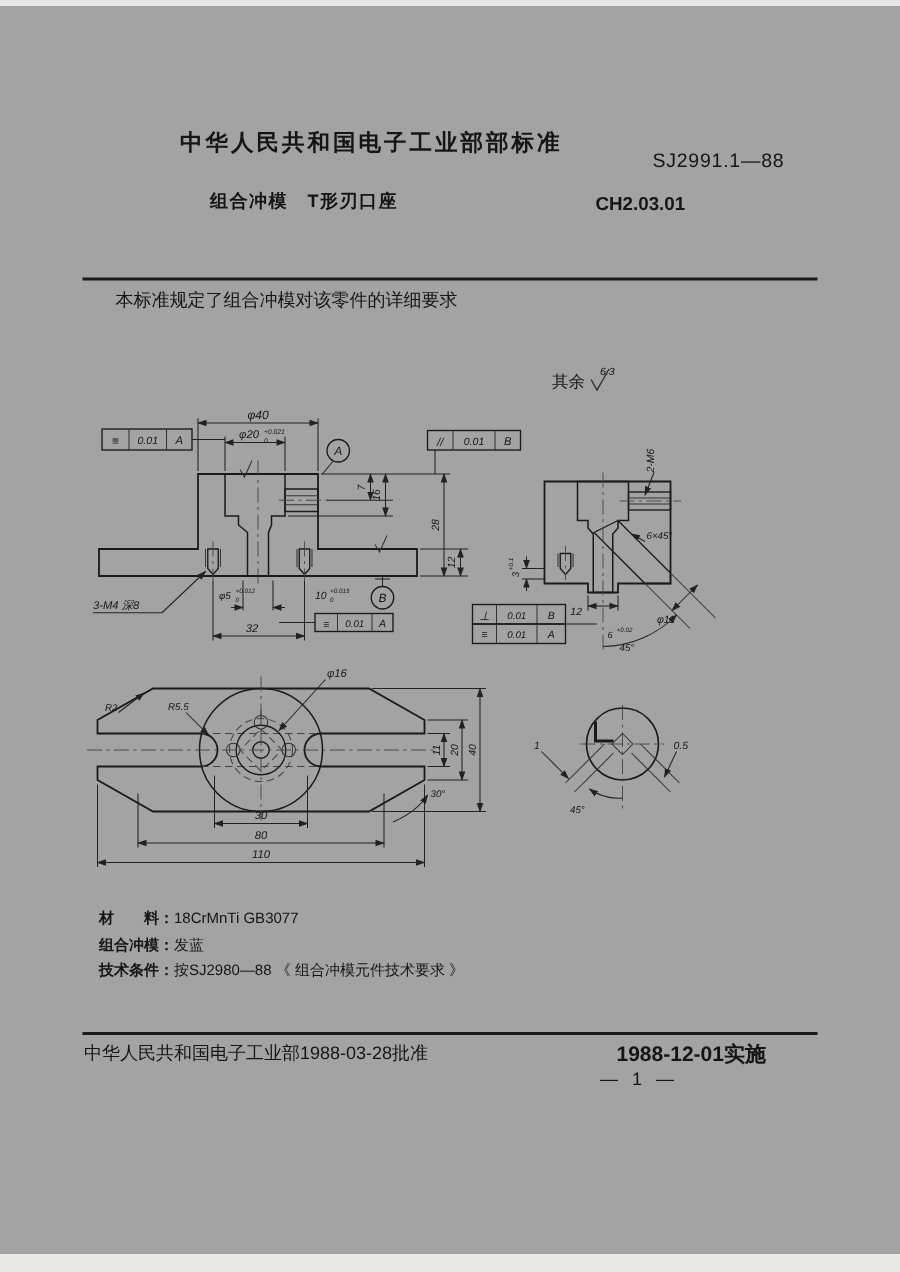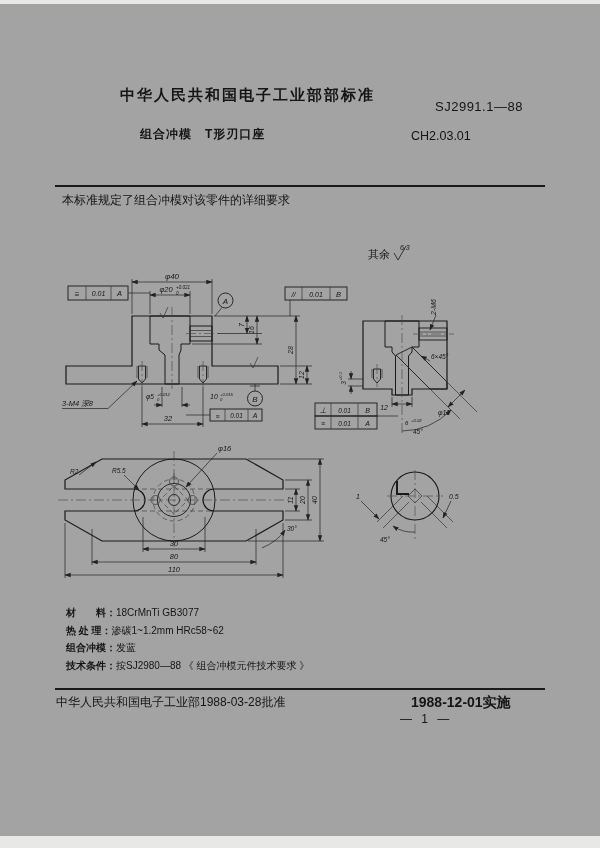--- a/index.html
+++ b/index.html
@@ -2,25 +2,25 @@
 <html><head>
 <meta charset="utf-8">
 <style>
   html,body{margin:0;padding:0;background:#e8e8e6;}
   .page{position:relative;width:600px;height:832px;background:#a3a3a3;margin:4px auto;
         font-family:"Liberation Sans",sans-serif;color:#151515;overflow:hidden;}
   .abs{position:absolute;}
   .org-line{left:120px;top:82px;font-size:15px;font-weight:bold;letter-spacing:2px;}
   .std-no{left:435px;top:95px;font-size:13px;font-weight:normal;letter-spacing:.5px;}
   .doc-title{left:140px;top:122px;font-size:12px;font-weight:bold;letter-spacing:1px;}
-  .doc-code{left:411px;top:125px;font-size:12.5px;font-weight:normal;}
+  .doc-code{left:397px;top:125px;font-size:12.5px;font-weight:bold;}
   .rule{left:55px;width:490px;height:2px;background:#1a1a1a;}
   .rule1{top:181px;}
   .rule2{top:684px;}
-  .intro{left:62px;top:188px;font-size:12px;}
+  .intro{left:77px;top:188px;font-size:12px;}
   .rough-note{left:368px;top:238px;font-size:11px;display:flex;align-items:flex-end;gap:1px;}
   .specs{left:66px;top:600px;font-size:10px;line-height:17.5px;}
   .specs .lbl{font-weight:bold;}
   .foot-l{left:56px;top:690px;font-size:12px;font-weight:normal;}
   .foot-r{left:411px;top:690px;font-size:14px;font-weight:bold;}
   .pageno{left:400px;top:708px;font-size:12px;letter-spacing:3px;}
   svg text{font-family:"Liberation Sans",sans-serif;font-style:italic;fill:#161616;}
   svg .ln{stroke:#1a1a1a;stroke-width:1.2;fill:none;}
   svg .thin{stroke:#333;stroke-width:.7;fill:none;}
   svg .dl{stroke:#222;stroke-width:.7;fill:none;}
@@ -305,21 +305,20 @@
       <line x1="311" y1="272" x2="329" y2="290" class="dl" marker-end="url(#ar)"></line>
       <text x="399" y="270" font-size="7">0.5</text>
       <line x1="401" y1="272" x2="393" y2="289" class="dl" marker-end="url(#ar)"></line>
       <text x="330" y="313" font-size="6.5">45°</text>
       <path d="M365,303 Q353,304 343,297" class="dl" marker-end="url(#ar)"></path>
     </g>
   </svg>
 
   <div class="abs specs">
     <div><span class="lbl">材　　料：</span><span>18CrMnTi  GB3077</span></div>
-    <div><span class="lbl">热 处 理：</span><span>渗碳1~1.2mm  HRc58~62</span></div>
     <div><span class="lbl">组合冲模：</span><span>发蓝</span></div>
     <div><span class="lbl">技术条件：</span><span>按SJ2980—88 《 组合冲模元件技术要求 》</span></div>
   </div>
 
   <div class="abs rule rule2"></div>
   <div class="abs foot-l">中华人民共和国电子工业部1988-03-28批准</div>
   <div class="abs foot-r">1988-12-01实施</div>
   <div class="abs pageno">— 1 —</div>
 </div>
 

